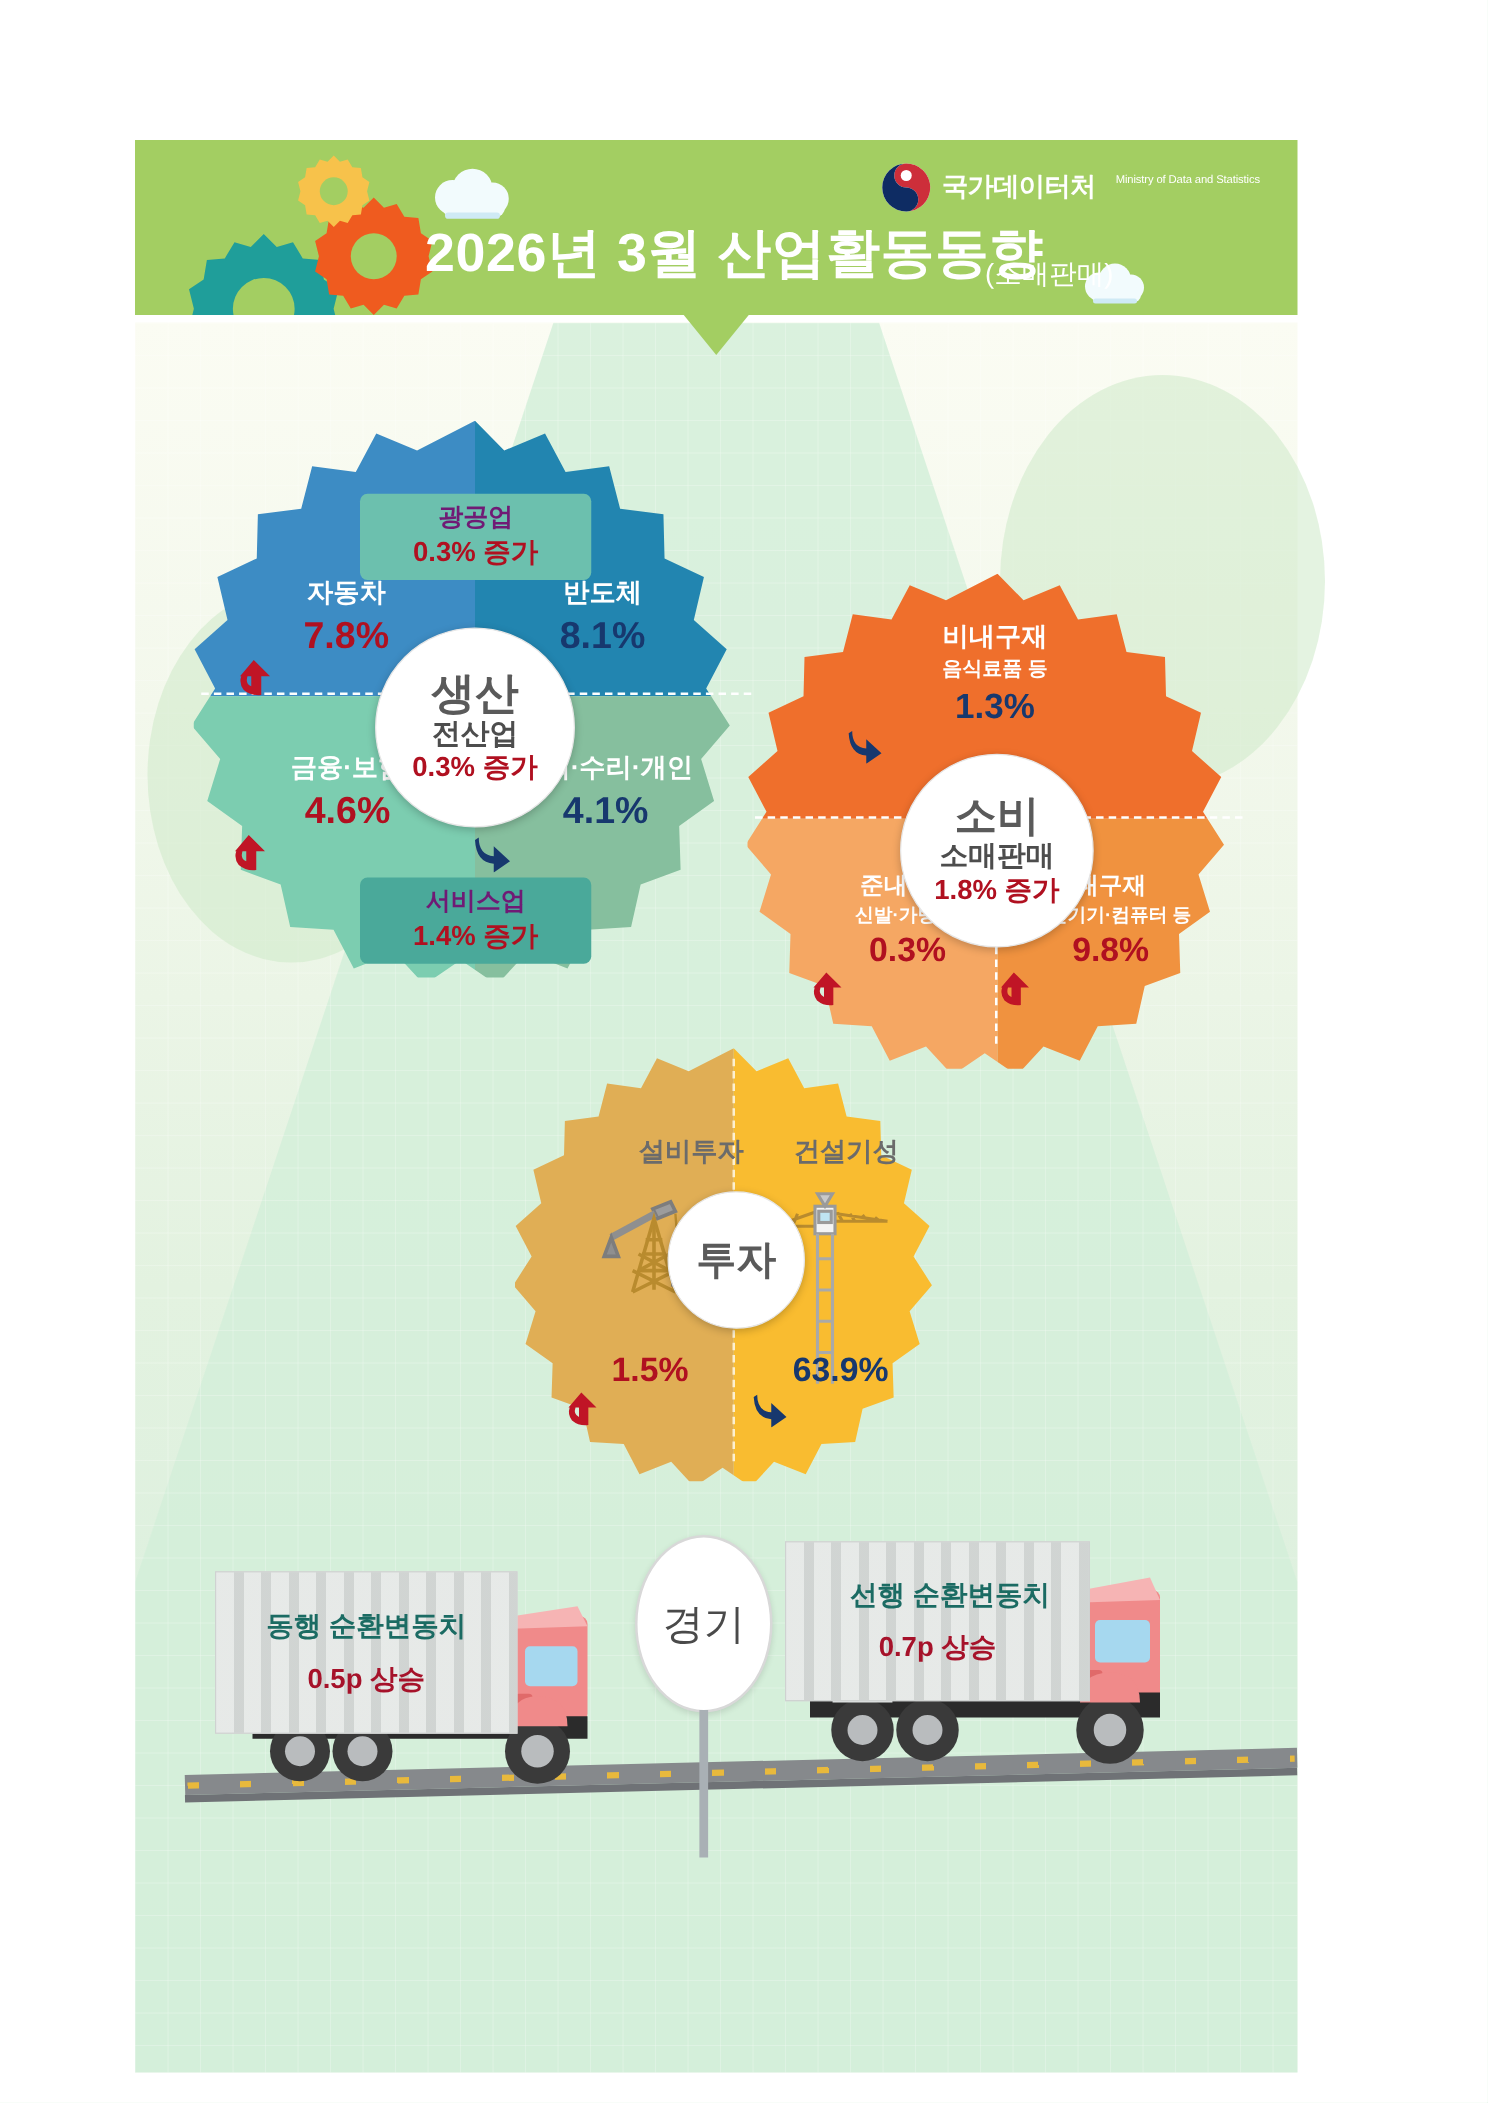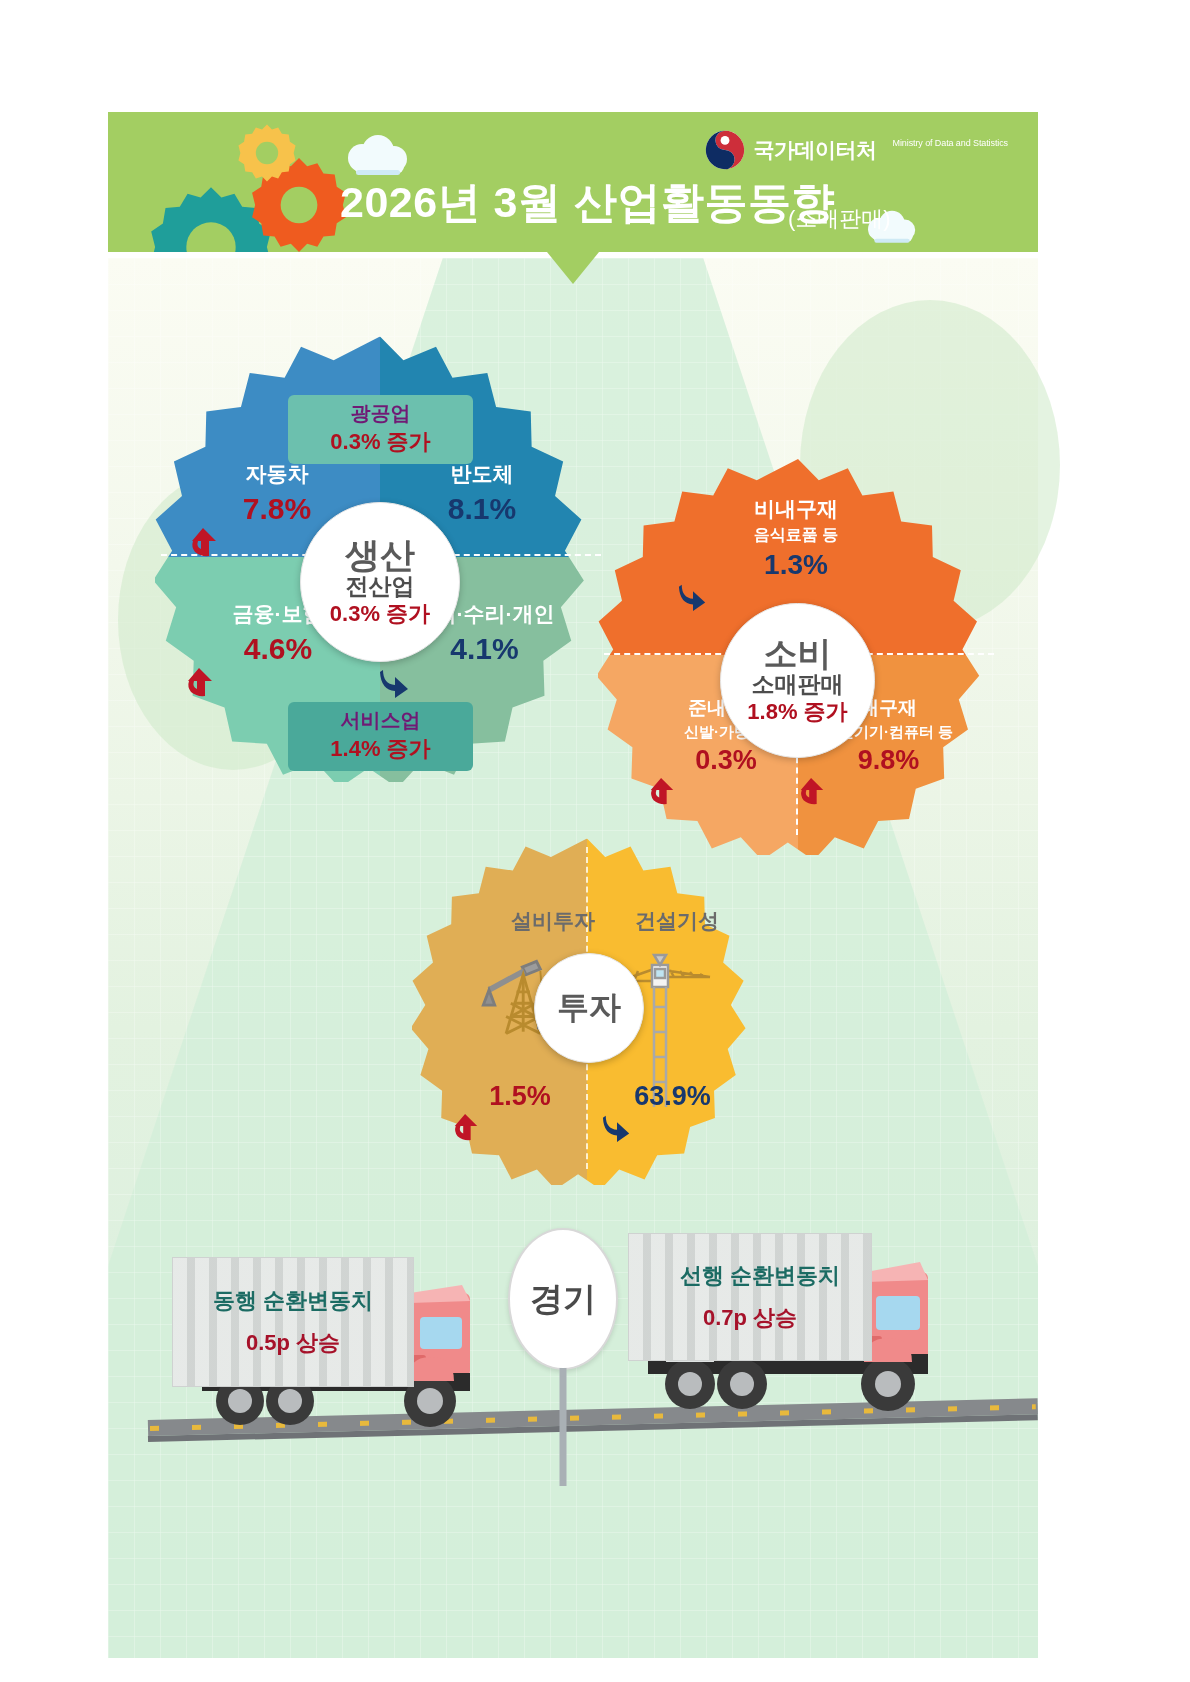--- a/index.html
+++ b/index.html
@@ -62,21 +62,21 @@
   .badge-val { font-weight: bold; color: #b01020; }
   .arrow { display: inline-block; vertical-align: middle; margin-left: 2px; }
   .dash-h { position: absolute; border-top: 2px dashed #ffffff; }
   .dash-v { position: absolute; border-left: 2px dashed #ffffff; }
 
   
   .sign { position: absolute; }
   .sign-oval { width: 110px; height: 142px; border-radius: 50%; background: #fff;
     border: 2px solid #d8d8d8; display: flex; align-items: center; justify-content: center;
     box-shadow: 0 2px 5px rgba(0,0,0,.12); }
-  .sign-txt { font-size: 33px; font-weight: bold; color: #4a4a4a; }
+  .sign-txt { font-size: 33px; font-weight: normal; color: #4a4a4a; }
   .sign-pole { position: absolute; left: 50%; transform: translateX(-50%); top: 140px;
     width: 7px; height: 118px; background: #a9b0b5; }
   .panel { position: absolute; background: #d9dcdb; border: 1px solid #cfd2d1;
     display: flex; flex-direction: column; align-items: center; justify-content: center; }
   .panel-stripes { position: absolute; inset: 0;
     background: repeating-linear-gradient(90deg, #e9ecea 0 14px, #cfd3d1 14px 22px); opacity: .85; }
   .panel-ttl { position: relative; font-weight: bold; color: #1b6b63; }
   .panel-val { position: relative; font-weight: bold; color: #a6122a; }
   .road { position: absolute; background: #86898c; }
   .truck { position: absolute; }

